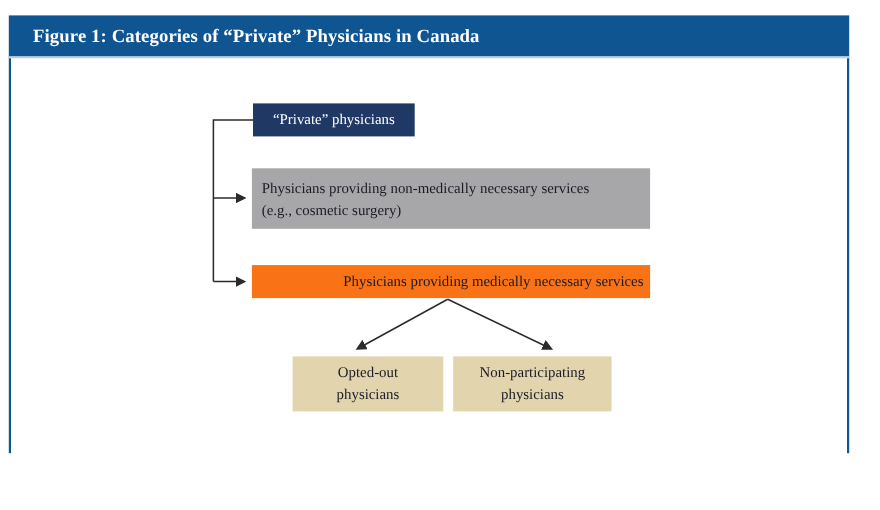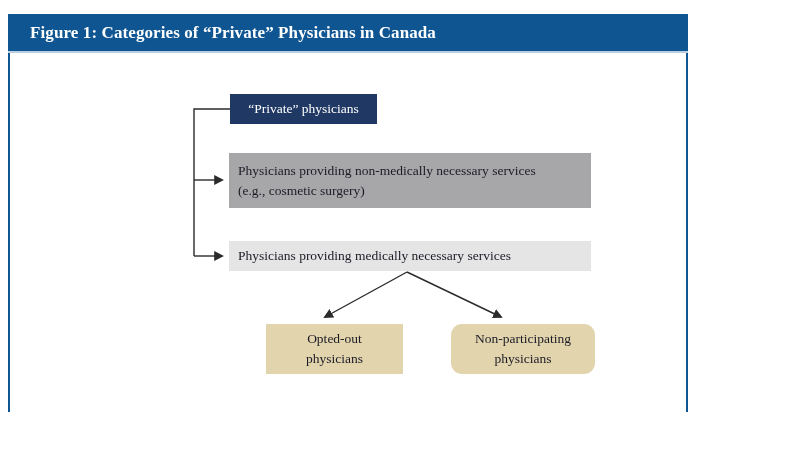--- a/index.html
+++ b/index.html
@@ -6,21 +6,21 @@
   html, body {
     width: 800px; height: 464px;
     background: #ffffff;
     font-family: "Liberation Serif", "DejaVu Serif", serif;
     overflow: hidden;
     position: relative;
   }
   .figure-wrap {
     position: absolute;
     left: 8px; top: 14px;
-    width: 680px; height: 437px;
+    width: 764px; height: 437px;
   }
   .figure-header {
     height: 39px;
     display: flex;
     align-items: center;
     padding-left: 22px;
     border-bottom: 2px solid #BCCFE2;
   }
   .figure-title {
     color: #ffffff;
@@ -51,21 +51,21 @@
   }
   .node.centered { align-items: center; text-align: center; }
   .node.leftpad { padding-left: 9px; padding-right: 6px; }
   .node-root {
     left: 220px; top: 41px; width: 147px; height: 30px;
     color: #ffffff;
   }
   .node-nonmed  { left: 219px; top: 100px; width: 362px; height: 55px; }
   .node-med     { left: 219px; top: 188px; width: 362px; height: 30px; }
   .node-opted   { left: 256px; top: 271px; width: 137px; height: 50px; }
-  .node-nonpart { left: 441px; top: 271px; width: 144px; height: 50px; border-radius: 11px; }
+  .node-nonpart { left: 402px; top: 271px; width: 144px; height: 50px; }
   .figure-footer {
     height: 37px;
     display: flex;
     align-items: center;
     padding-left: 14px;
   }
   .source-note {
     font-size: 13.5px;
     color: #17172A;
   }
@@ -100,21 +100,21 @@
 
     <div class="node node-nonmed leftpad" style="background-color: rgb(167, 167, 169);">
       <span>Physicians providing non-medically necessary services</span>
       <span>(e.g., cosmetic surgery)</span>
     </div>
 
     <div class="node node-root centered" style="background-color: rgb(32, 56, 100);">
       <span>“Private” physicians</span>
     </div>
 
-    <div class="node node-med leftpad" style="background-color: #e5e5e5;">
+    <div class="node node-med leftpad" style="background-color: #f97316; text-align: right;">
       <span>Physicians providing medically necessary services</span>
     </div>
 
     <div class="node node-opted centered" style="background-color: rgb(226, 212, 173);">
       <span>Opted-out</span>
       <span>physicians</span>
     </div>
 
     <div class="node node-nonpart centered" style="background-color: rgb(226, 212, 173);">
       <span>Non-participating</span>

